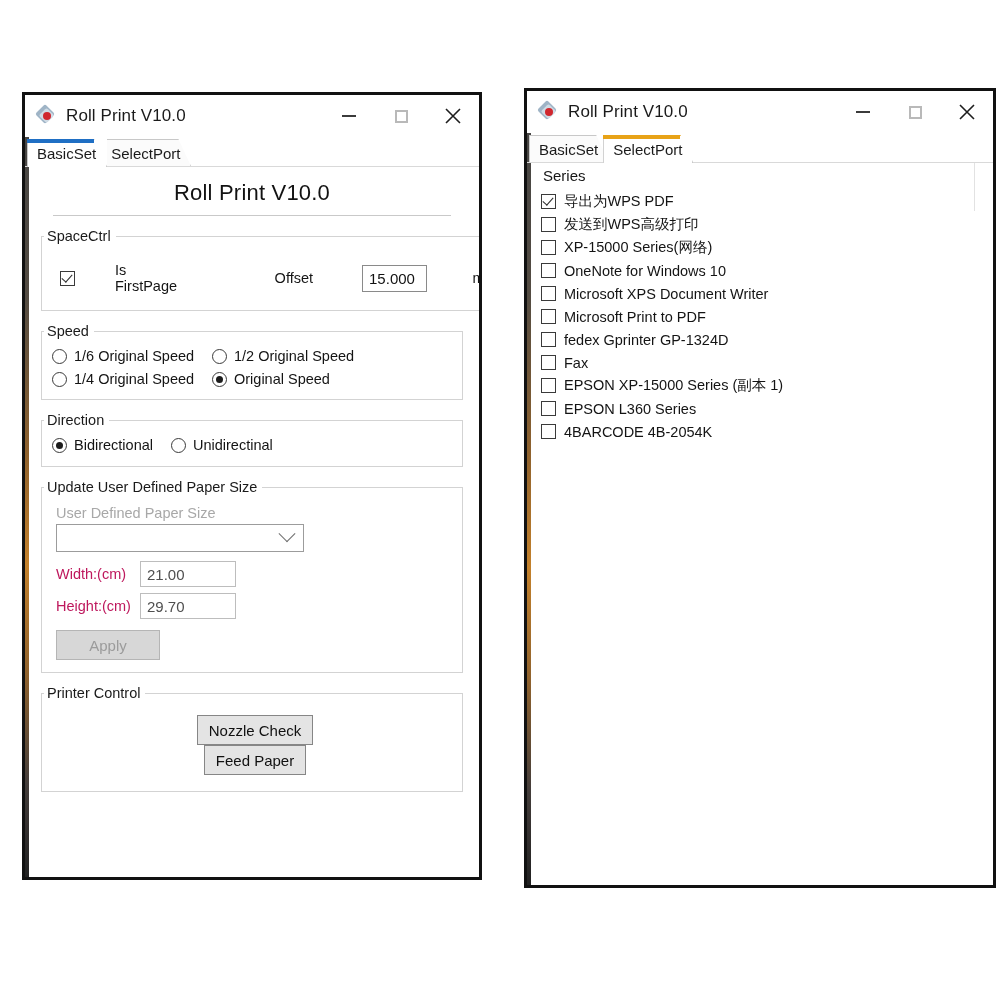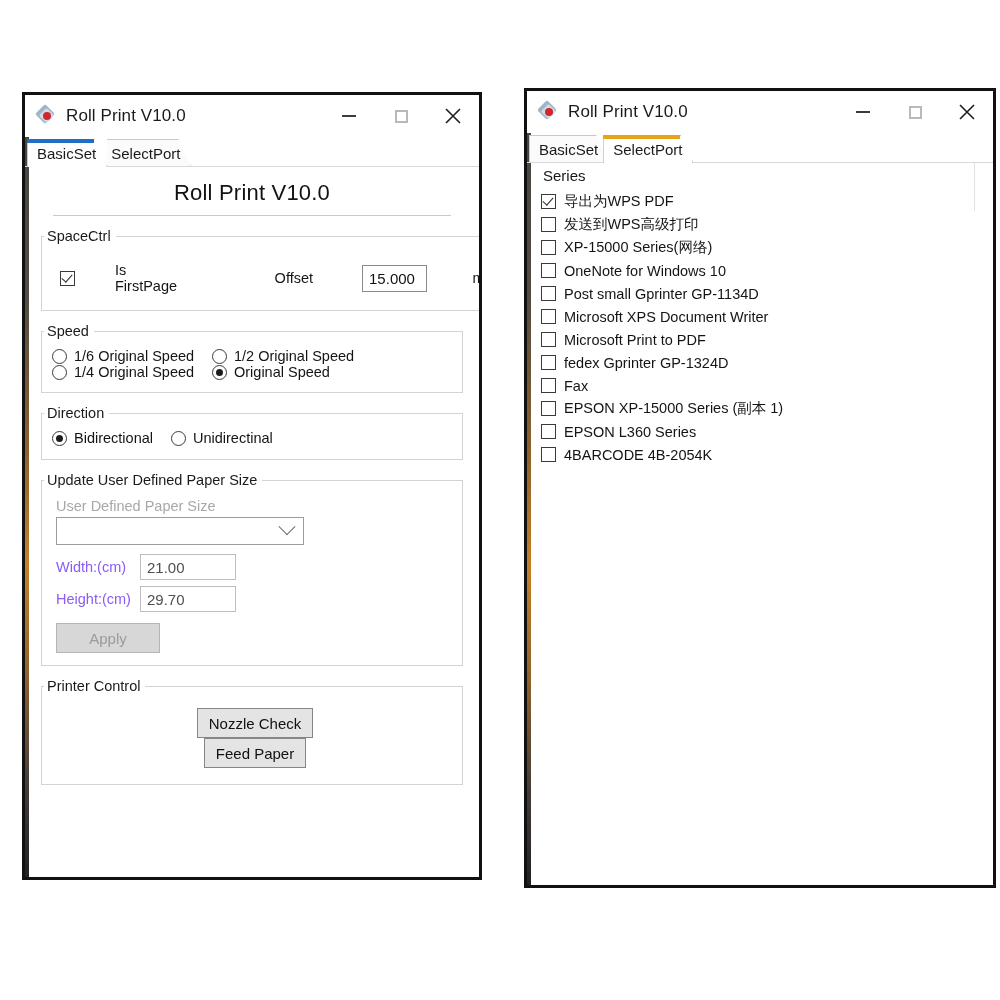--- a/index.html
+++ b/index.html
@@ -261,20 +261,21 @@
     padding: 0 6px;
     font-size: 15px;
     color: #121212;
   }
   .space-row .unit { margin-left: 12px; }
 
   
   .speed-grid {
     display: grid;
     grid-template-columns: 160px auto;
+    row-gap: 7px;
     padding: 3px 0 2px 10px;
   }
   .speed-grid .opt { display: flex; align-items: center; }
   .speed-grid .rb { margin-right: 7px; }
 
   
   .dir-row { padding: 3px 0 3px 10px; }
   .dir-row .rb { margin-right: 7px; }
   .dir-row .sep { width: 18px; }
 
@@ -300,21 +301,21 @@
   .combo.dim { border-color: #9c9c9c; }
   .combo.dim .chev { border-color: #6f6f6f; }
 
   
   .paper-sub { font-size: 14.5px; color: #a8a8a8; padding: 4px 0 0 14px; }
   .dim-row {
     display: flex;
     align-items: center;
     padding: 0 0 6px 14px;
   }
-  .dim-row .dim-lbl { width: 84px; font-size: 14.5px; color: #8b5cf6; }
+  .dim-row .dim-lbl { width: 84px; font-size: 14.5px; color: #be185d; }
   .txtbox.dimbox {
     width: 96px;
     height: 26px;
     border: 1px solid #bdbdbd;
     color: #4f4f4f;
   }
   .btn {
     border: 1px solid #b5b5b5;
     background: #d7d7d7;
     color: #9b9b9b;
@@ -549,24 +550,20 @@
       <div class="pitem">
         <span class="cb"></span>
         <span class="ptxt">XP-15000 Series(网络)</span>
       </div>
       <div class="pitem">
         <span class="cb"></span>
         <span class="ptxt">OneNote for Windows 10</span>
       </div>
       <div class="pitem">
         <span class="cb"></span>
-        <span class="ptxt">Post small Gprinter  GP-1134D</span>
-      </div>
-      <div class="pitem">
-        <span class="cb"></span>
         <span class="ptxt">Microsoft XPS Document Writer</span>
       </div>
       <div class="pitem">
         <span class="cb"></span>
         <span class="ptxt">Microsoft Print to PDF</span>
       </div>
       <div class="pitem">
         <span class="cb"></span>
         <span class="ptxt">fedex Gprinter  GP-1324D</span>
       </div>

